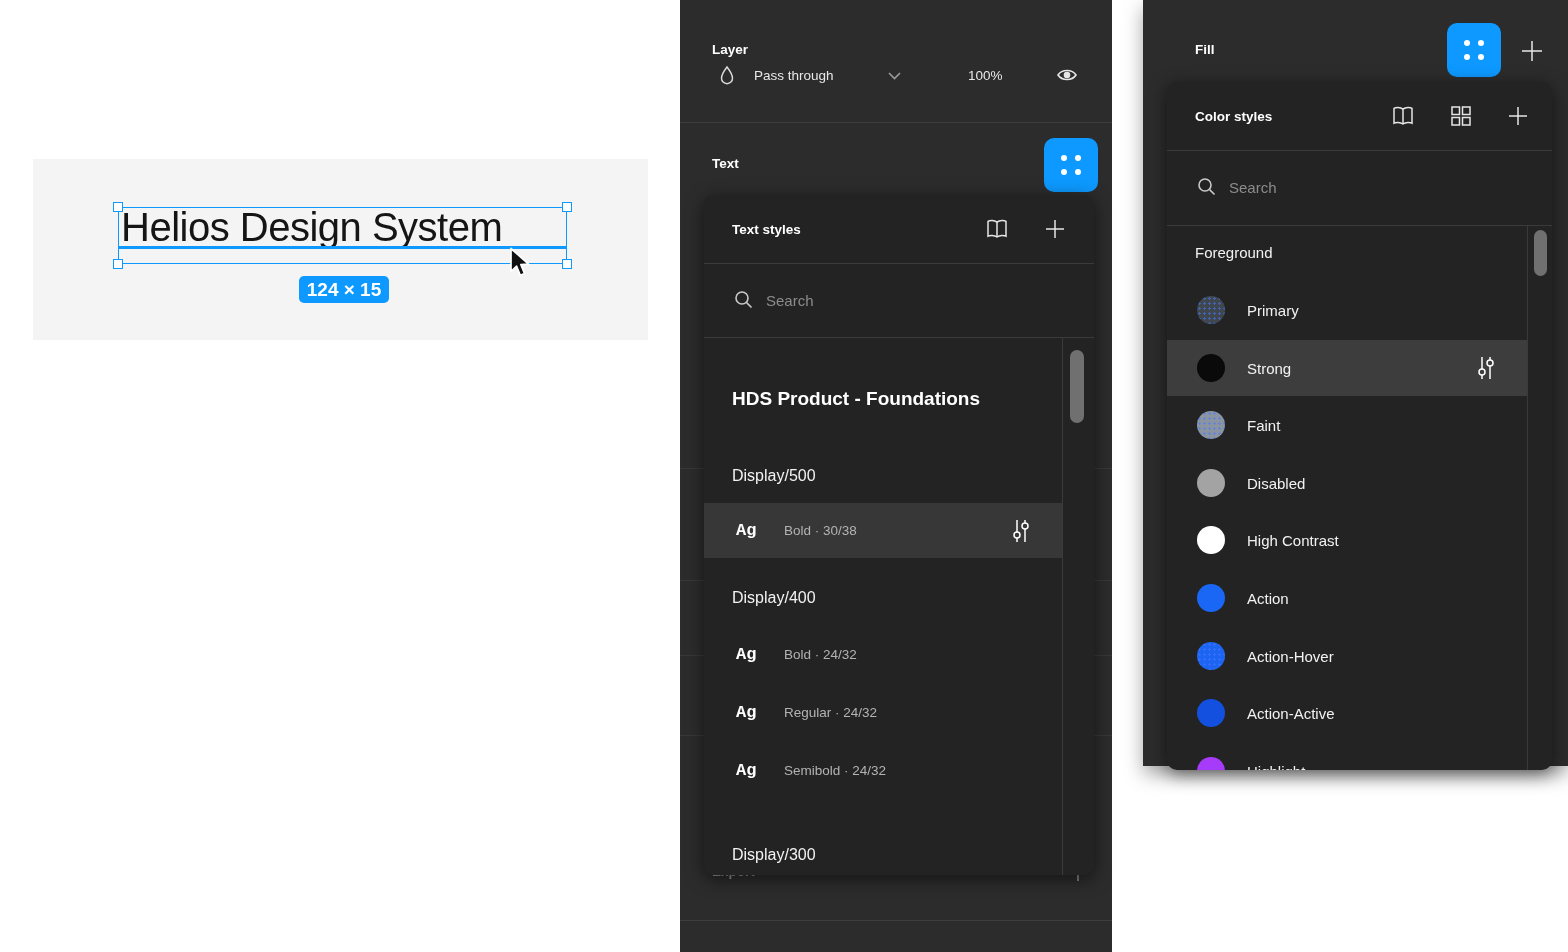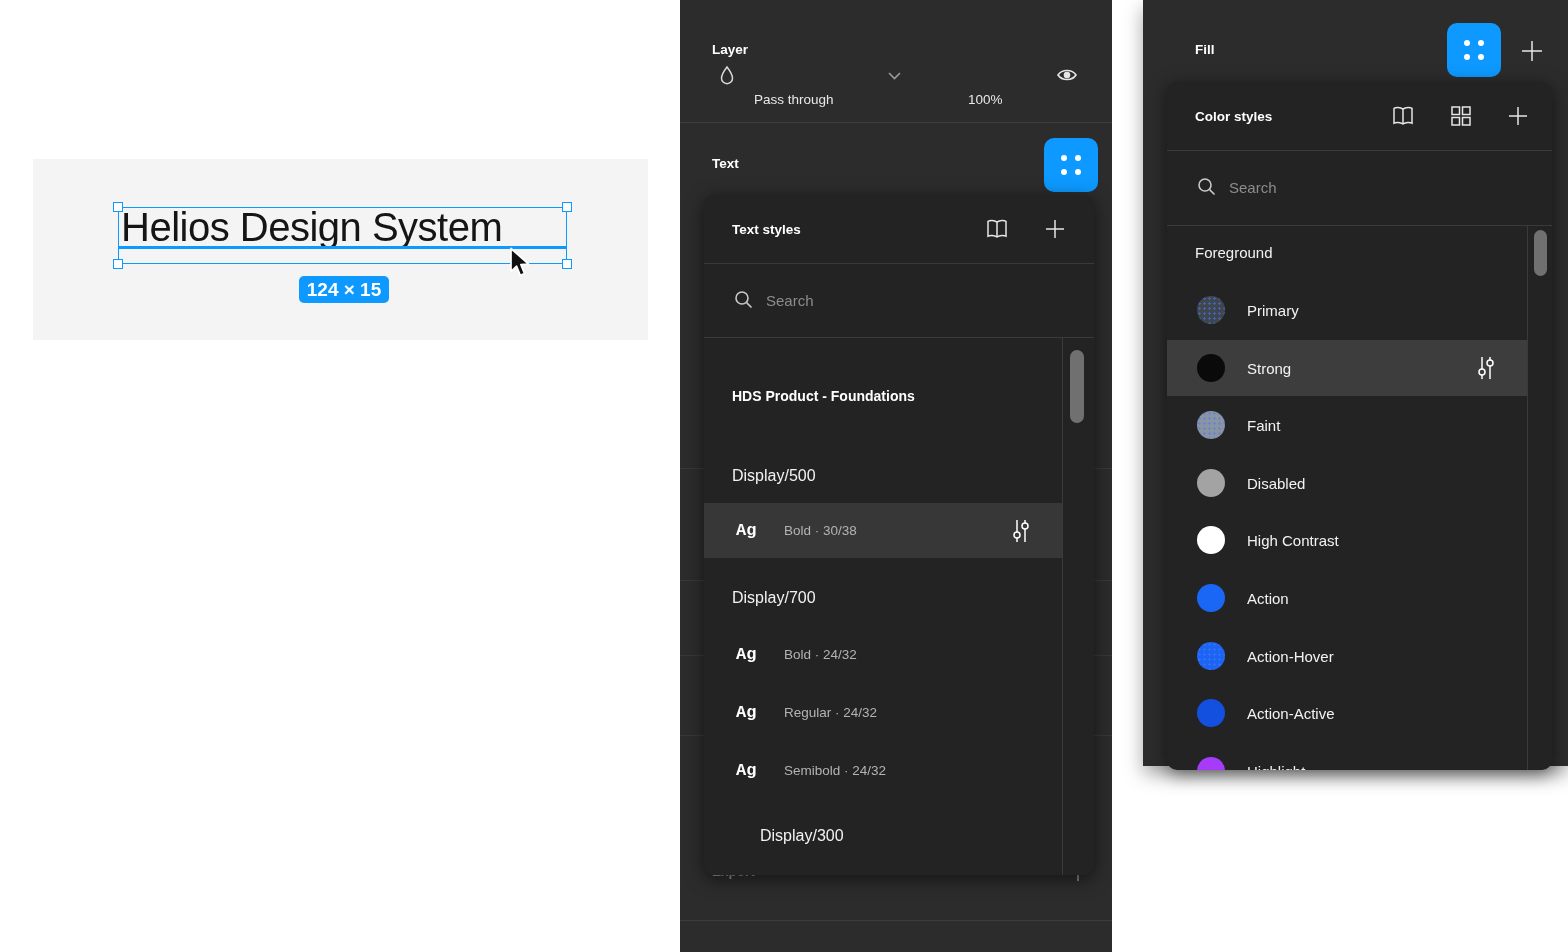--- a/index.html
+++ b/index.html
@@ -16,21 +16,21 @@
     color:#fff;font-size:19px;font-weight:bold;display:flex;align-items:center;justify-content:center;}
   .cursor{position:absolute;left:508px;top:247px;}
 
   
   .panel{position:absolute;background:#2c2c2c;color:#fff;}
   #mid-panel{left:680px;top:0;width:432px;height:952px;}
   #right-panel{left:1143px;top:0;width:425px;height:766px;box-shadow:0 8px 18px rgba(0,0,0,.35);}
   .sec-title{position:absolute;font-size:13.5px;font-weight:bold;color:#ffffff;}
   .hairline{position:absolute;left:0;width:100%;height:1px;background:#3d3d3d;}
   .hairline.faint{background:#383838;}
-  .txt{font-size:13.5px;color:#e8e8e8;margin-top:24px;}
+  .txt{font-size:13.5px;color:#e8e8e8;}
   .dim{color:#8f8f8f;}
 
   .dots-btn{position:absolute;width:54px;height:54px;border-radius:10px;background:#0d99ff;
     display:flex;align-items:center;justify-content:center;}
   .dots-btn .grid2{display:grid;grid-template-columns:6px 6px;grid-template-rows:6px 6px;gap:8px;}
   .dots-btn .grid2 i{width:6px;height:6px;border-radius:50%;background:#fff;}
 
   
   .popover{position:absolute;background:#232323;border-radius:10px;box-shadow:0 4px 18px rgba(0,0,0,.55);overflow:hidden;z-index:3;}
   #text-styles-pop{left:704px;top:195px;width:390px;height:680px;}
@@ -38,21 +38,21 @@
   .pop-header{position:absolute;left:0;top:0;width:100%;height:68px;}
   .pop-title{position:absolute;left:28px;top:0;height:68px;display:flex;align-items:center;font-size:13.5px;font-weight:bold;color:#fff;}
   .icon-btn{position:absolute;top:21px;width:26px;height:26px;display:flex;align-items:center;justify-content:center;}
   .search-row{position:absolute;left:0;width:100%;height:74px;}
   .search-ph{position:absolute;left:62px;top:0;height:74px;display:flex;align-items:center;font-size:15px;color:#8c8c8c;}
   .vtrack{position:absolute;top:143px;bottom:0;width:1px;background:#3a3a3a;}
   .thumb{position:absolute;background:#707070;border-radius:7px;}
 
   .row-label{position:absolute;font-size:15px;color:#f2f2f2;white-space:nowrap;}
   .group-label{position:absolute;left:28px;font-size:16px;color:#f2f2f2;}
-  .lib-label{position:absolute;left:28px;font-size:14px;font-weight:bold;color:#fff;}
+  .lib-label{position:absolute;left:28px;font-size:19px;font-weight:bold;color:#fff;}
   .style-row{position:absolute;left:0;height:55px;}
   .style-row.selected{background:#373737;}
   .ag{position:absolute;left:32px;top:0;height:55px;display:flex;align-items:center;font-size:17px;font-weight:bold;color:#fff;font-family:Liberation Mono, monospace;}
   .style-name{position:absolute;left:80px;top:0;height:55px;display:flex;align-items:center;font-size:13.5px;color:#b3b3b3;}
 
   .color-row{position:absolute;left:0;height:56px;width:360px;}
   .color-row.selected{background:#3d3d3d;}
   .swatch{position:absolute;left:30px;top:14px;width:28px;height:28px;border-radius:50%;}
   .swatch.dotted{background-image:radial-gradient(rgba(70,120,255,.55) 1px, transparent 1.4px);background-size:5px 5px;}
   .color-name{position:absolute;left:80px;top:0;height:56px;display:flex;align-items:center;font-size:15px;color:#f2f2f2;}
@@ -164,35 +164,35 @@
       <span style="position:absolute;left:306px;top:16px;">
         <svg width="22" height="24" viewBox="0 0 22 24">
           <line x1="7" y1="1" x2="7" y2="23" stroke="#fff" stroke-width="1.5"></line>
           <circle cx="7" cy="16" r="3" fill="#373737" stroke="#fff" stroke-width="1.5"></circle>
           <line x1="15" y1="1" x2="15" y2="23" stroke="#fff" stroke-width="1.5"></line>
           <circle cx="15" cy="7" r="3" fill="#373737" stroke="#fff" stroke-width="1.5"></circle>
         </svg>
       </span>
     </div>
 
-    <div class="group-label" style="top:394px;">Display/700</div>
+    <div class="group-label" style="top:394px;">Display/400</div>
     <div class="style-row" style="top:432px;width:358px;">
       <span class="ag">Ag</span>
       <span class="style-name">Bold · 24/32</span>
     </div>
     <div class="style-row" style="top:490px;width:358px;">
       <span class="ag">Ag</span>
       <span class="style-name">Regular · 24/32</span>
     </div>
     <div class="style-row" style="top:548px;width:358px;">
       <span class="ag">Ag</span>
       <span class="style-name">Semibold · 24/32</span>
     </div>
 
-    <div class="group-label" style="top:632px;margin-left:28px;">Display/300</div>
+    <div class="group-label" style="top:651px;">Display/300</div>
 
     <div class="vtrack" style="left:358px;"></div>
     <div class="thumb" style="left:366px;top:155px;width:14px;height:73px;"></div>
   </div>
 
   <div id="right-panel" class="panel">
     <div class="sec-title" style="left:52px;top:42px;">Fill</div>
     <div class="dots-btn" style="left:304px;top:23px;">
       <span class="grid2">
           <i></i>

